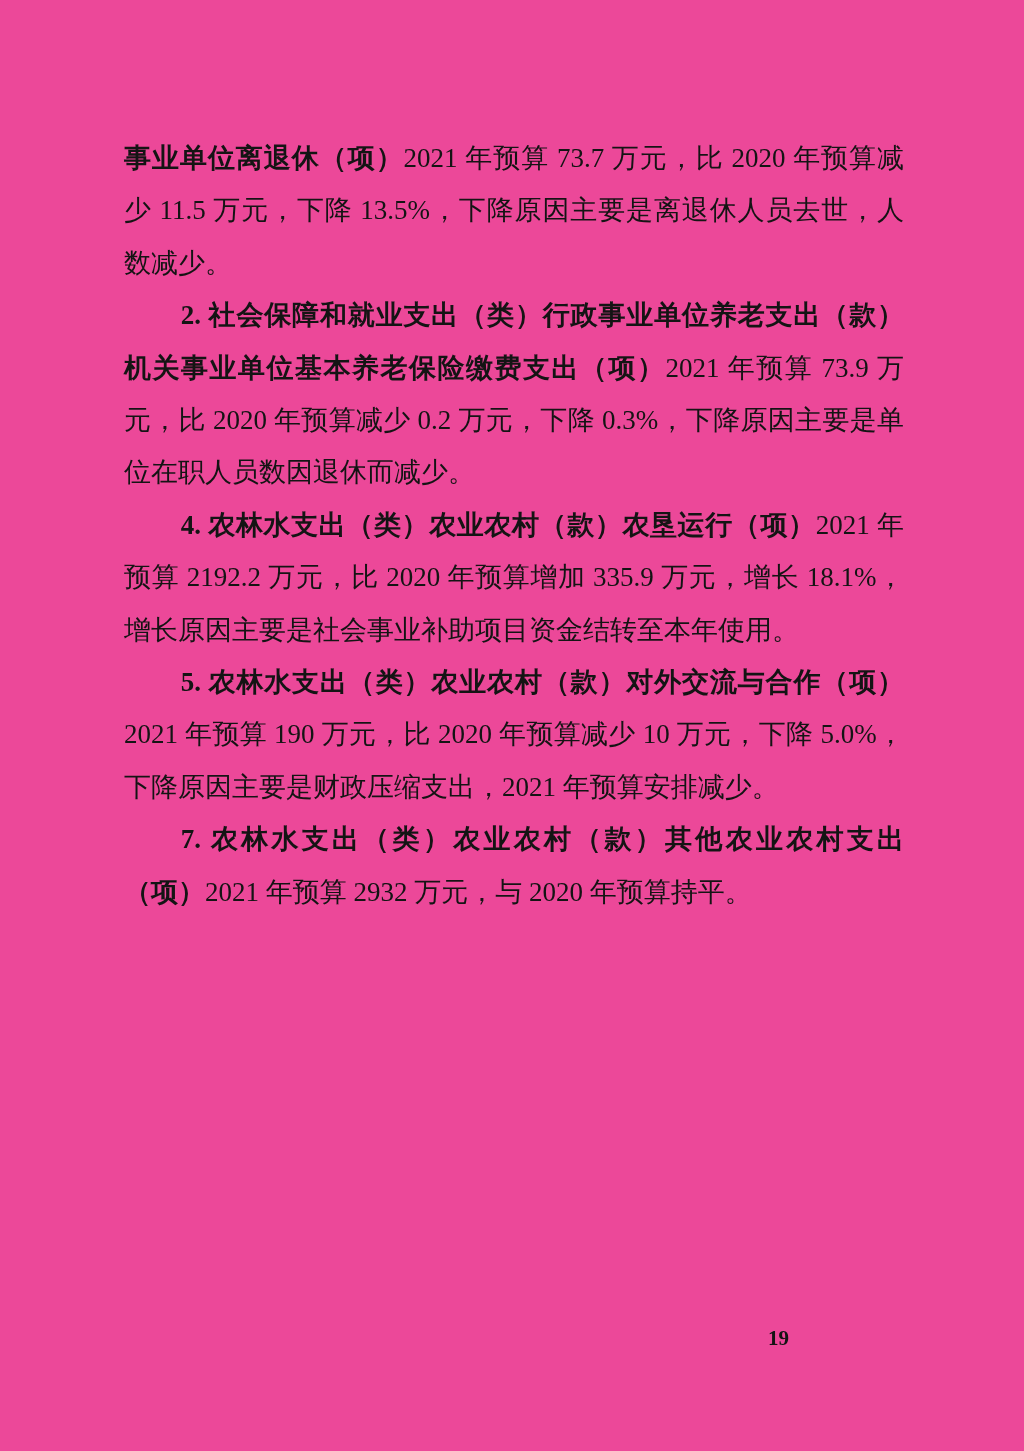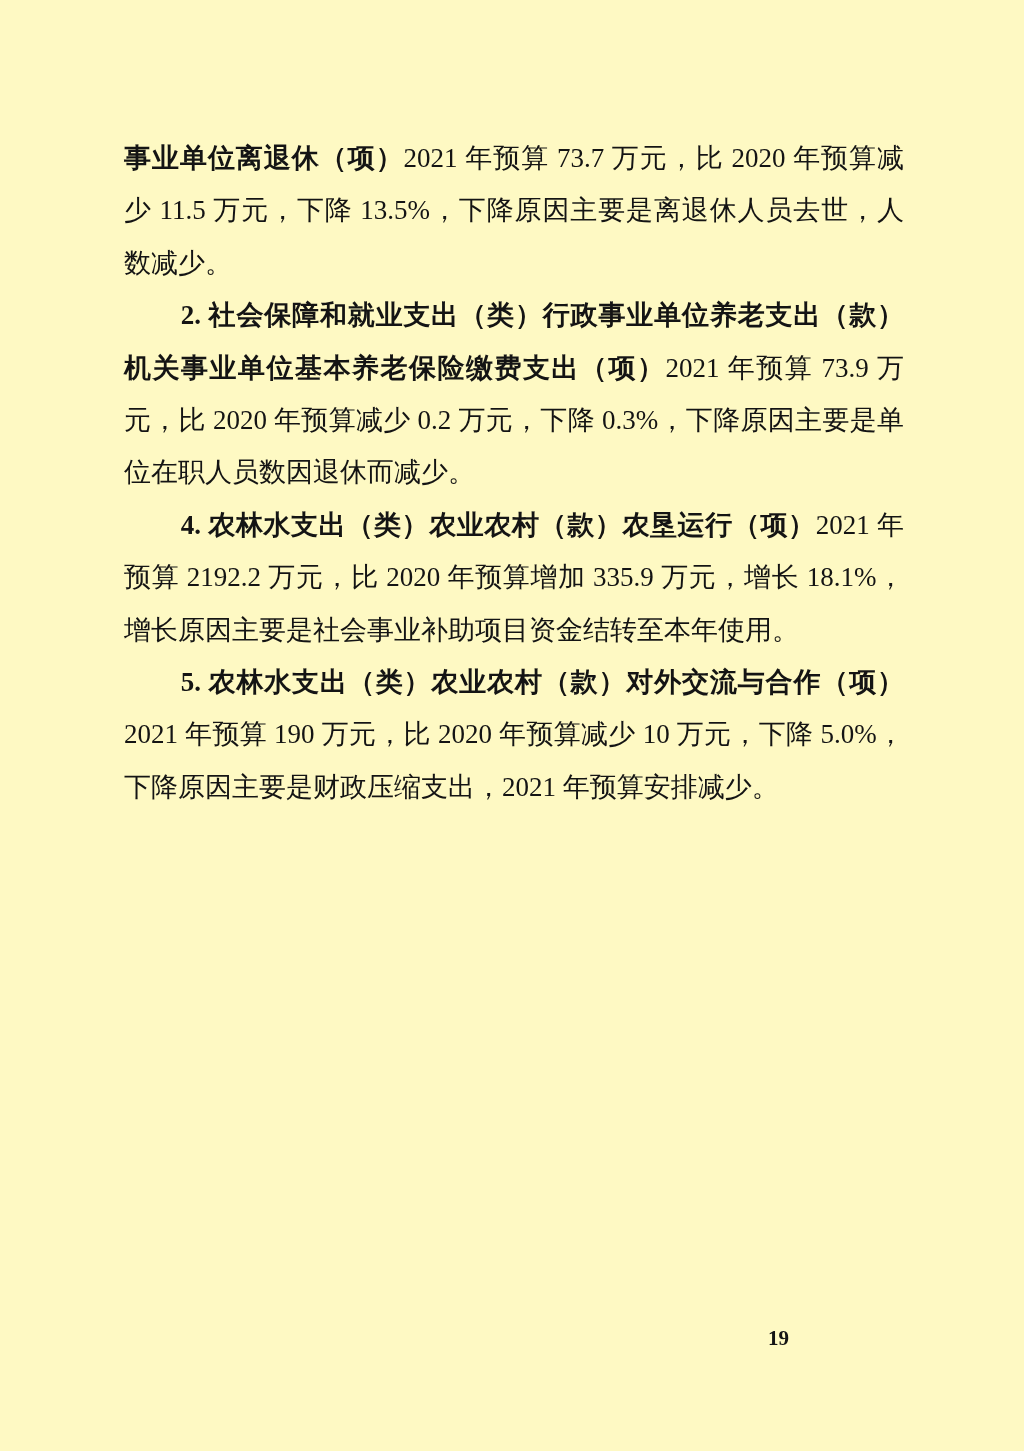--- a/index.html
+++ b/index.html
@@ -10,21 +10,21 @@
   body {
     width: 1024px;
     height: 1451px;
     font-family: "Liberation Serif", "DejaVu Serif", serif;
     color: #141414;
   }
   .page {
     position: relative;
     width: 1024px;
     height: 1451px;
-    background: #fef9c3;
+    background: #ec4899;
     overflow: hidden;
   }
   .content {
     position: absolute;
     left: 124px;
     top: 132px;
     width: 780px;
     font-size: 27px;
     line-height: 52.4px;
     text-align: justify;
@@ -60,18 +60,19 @@
     <p class="para noindent"><span class="b">事业单位离退休（项）</span><span>2021 年预算 73.7 万元，比 2020 年预算减少 11.5 万元，下降 13.5%，下降原因主要是离退休人员去世，人数减少。</span></p>
 
     <p class="para"><span class="b">2. 社会保障和就业支出（类）行政事业单位养老支出（款）机关事业单位基本养老保险缴费支出（项）</span><span>2021 年预算 73.9 万元，比 2020 年预算减少 0.2 万元，下降 0.3%，下降原因主要是单位在职人员数因退休而减少。</span></p>
 
 
     <p class="para"><span class="b">4. 农林水支出（类）农业农村（款）农垦运行（项）</span><span>2021 年预算 2192.2 万元，比 2020 年预算增加 335.9 万元，增长 18.1%，增长原因主要是社会事业补助项目资金结转至本年使用。</span></p>
 
     <p class="para"><span class="b">5. 农林水支出（类）农业农村（款）对外交流与合作（项）</span><span>2021 年预算 190 万元，比 2020 年预算减少 10 万元，下降 5.0%，下降原因主要是财政压缩支出，2021 年预算安排减少。</span></p>
 
 
+    <p class="para"><span class="b">7. 农林水支出（类）农业农村（款）其他农业农村支出（项）</span><span>2021 年预算 2932 万元，与 2020 年预算持平。</span></p>
 
 
   </div>
 
   <div class="pagenum">19</div>
 </div>
 
 </body></html>

